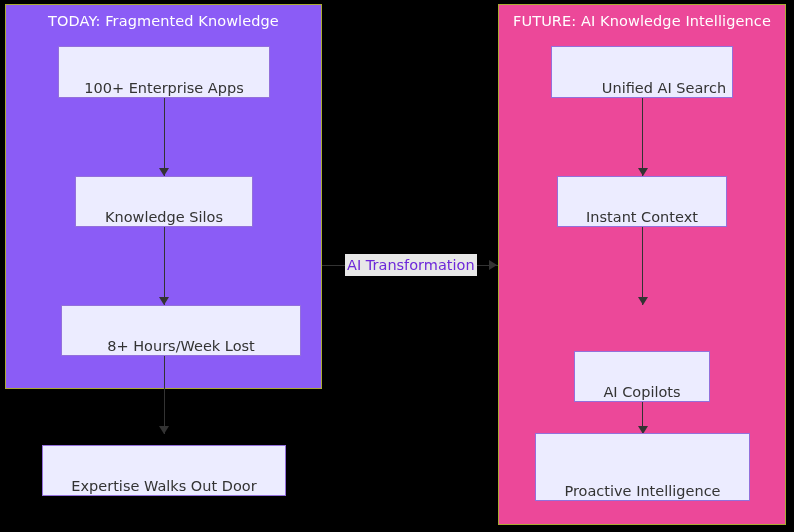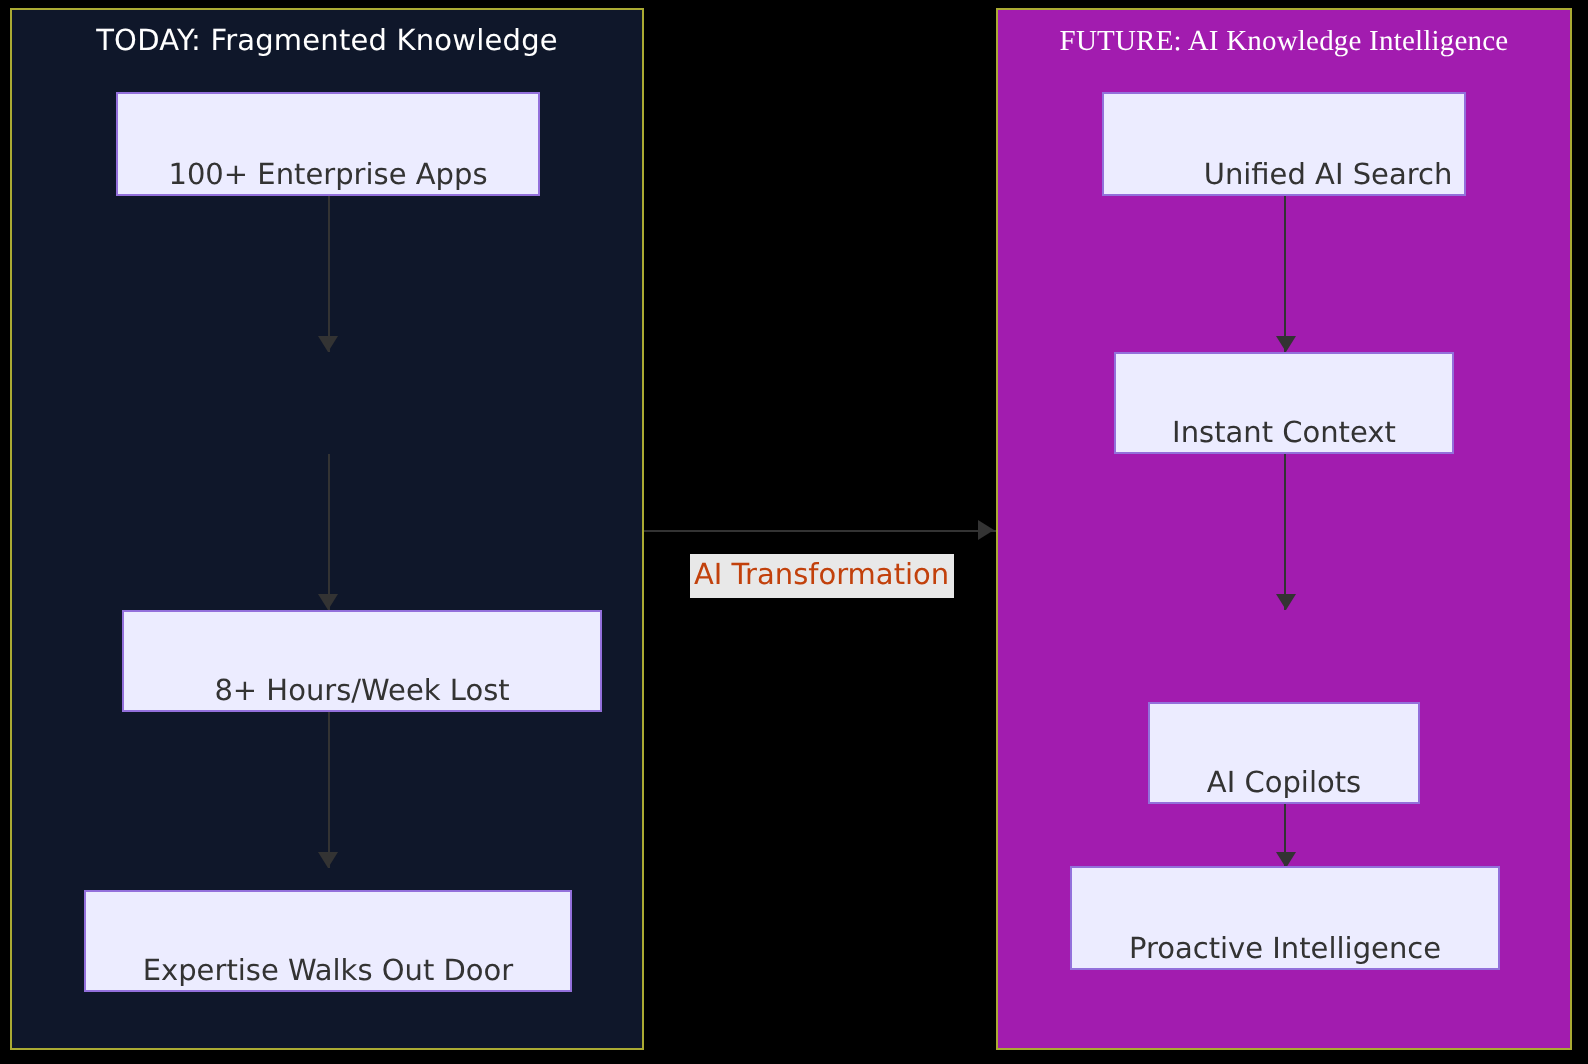--- a/index.html
+++ b/index.html
@@ -25,31 +25,30 @@
   
   .subgraph {
     position: absolute;
     box-sizing: border-box;
     border: 1px solid #AAAA33;
   }
   .subgraph.today {
     left: 5px;
     top: 4px;
     width: 317px;
-    height: 521px;
-    background: #0f172a;
+    height: 385px;
+    background: #8b5cf6;
     padding-left: 28px;
   }
   .subgraph.future {
     left: 498px;
     top: 4px;
     width: 288px;
     height: 521px;
-    background: #a21caf;
-    font-family: Liberation Serif, serif;
+    background: #ec4899;
   }
 
   .subgraph-title {
     position: absolute;
     left: 0;
     right: 0;
     top: 7px;
     text-align: center;
     color: #ffffff;
     font-size: 14.5px;
@@ -106,27 +105,26 @@
     width: 0;
     height: 0;
     border-top: 5px solid transparent;
     border-bottom: 5px solid transparent;
     border-left: 8px solid #333333;
     z-index: 2;
   }
   .edge-label {
     position: absolute;
     background: #E8E8E8;
-    color: #c2410c;
+    color: #6d28d9;
     font-size: 14.5px;
     line-height: 18px;
     padding: 2px 2px;
     white-space: nowrap;
     z-index: 4;
-    margin-top: 23px;
   }
 </style>
 </head>
 <body>
 
 <div id="diagram">
 
   <div class="subgraph today">
     <div class="subgraph-title">TODAY: Fragmented Knowledge</div>
   </div>
@@ -137,20 +135,23 @@
   <div class="vline" style="left:163.6px; top:227px; height:78px;"></div>
   <div class="arrowhead-down" style="left:159.4px; top:297px;"></div>
 
   <div class="vline" style="left:163.6px; top:356px; height:78px;"></div>
   <div class="arrowhead-down" style="left:159.4px; top:426px;"></div>
 
   <div class="node" style="left:58px; top:46px; width:212px; height:52px;">
     <span>100+ Enterprise Apps</span>
   </div>
 
+  <div class="node" style="left:75px; top:176px; width:178px; height:51px;">
+    <span>Knowledge Silos</span>
+  </div>
 
   <div class="node" style="left:61px; top:305px; width:240px; height:51px;">
     <span>8+ Hours/Week Lost</span>
   </div>
 
   <div class="node" style="left:42px; top:434px; width:244px; height:51px;margin-top:11px;">
     <span>Expertise Walks Out Door</span>
   </div>
 
   <div class="subgraph future">
@@ -171,21 +172,21 @@
   </div>
 
   <div class="node" style="left:557px; top:176px; width:170px; height:51px;">
     <span>Instant Context</span>
   </div>
 
   <div class="node" style="left:574px; top:305px; width:136px; height:51px;margin-top:46px;">
     <span>AI Copilots</span>
   </div>
 
-  <div class="node" style="left:535px; top:433px; width:215px; height:52px;">
+  <div class="node" style="left:535px; top:433px; width:215px; height:68px;">
     <span>Proactive Intelligence</span>
   </div>
 
   <div class="hline" style="left:322px; top:264.5px; width:176px;"></div>
   <div class="arrowhead-right" style="left:489px; top:260px;"></div>
   <div class="edge-label" style="left:345px; top:254px;">AI Transformation</div>
 
 </div>
 
 </body></html>

